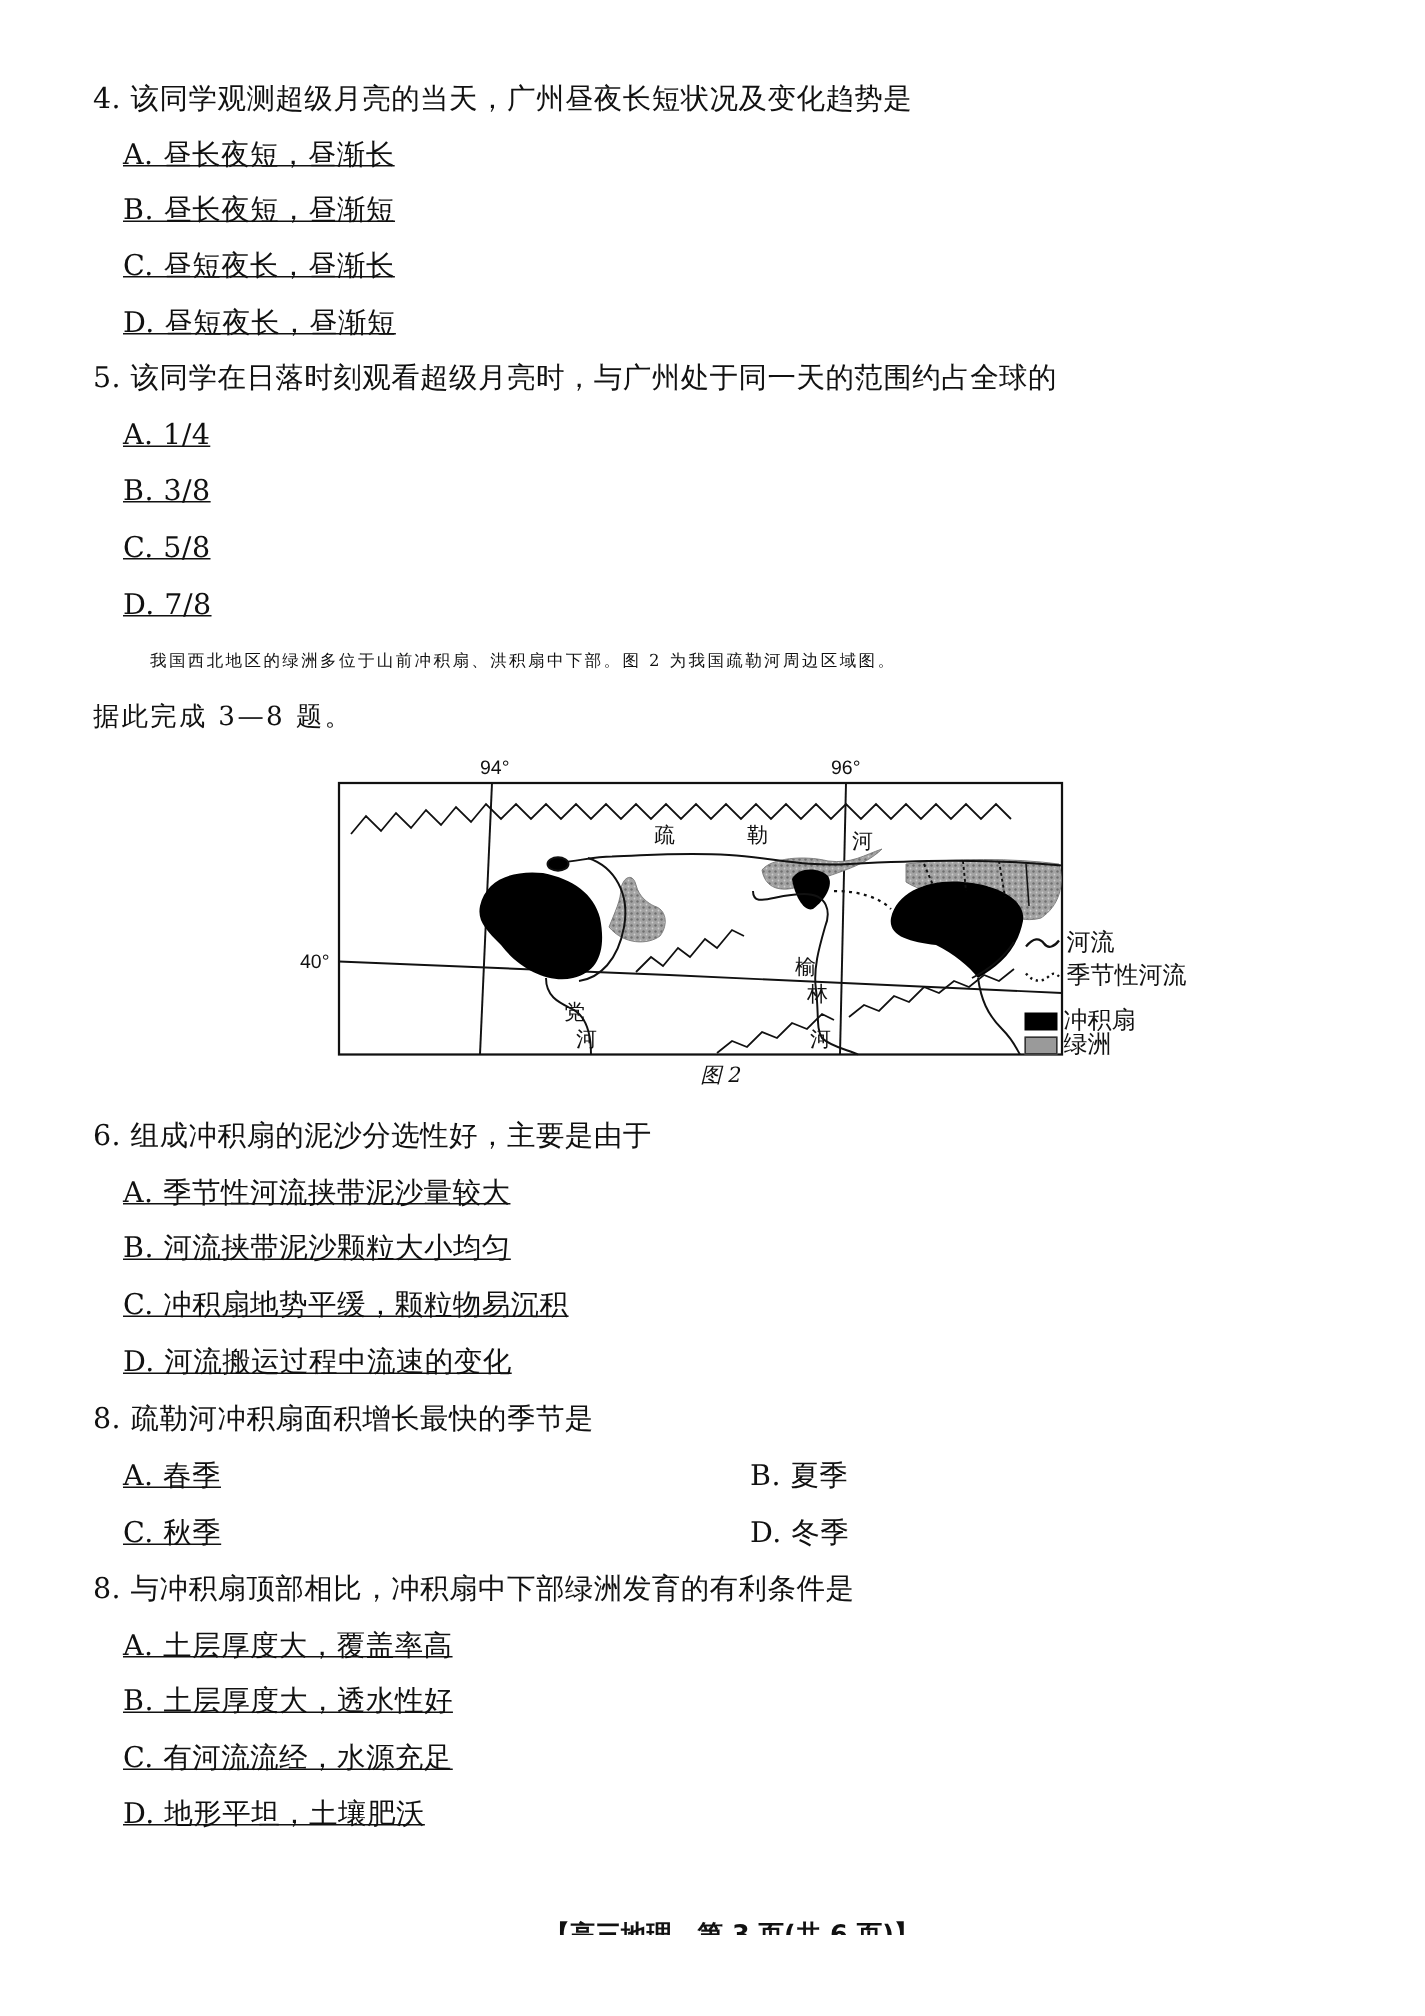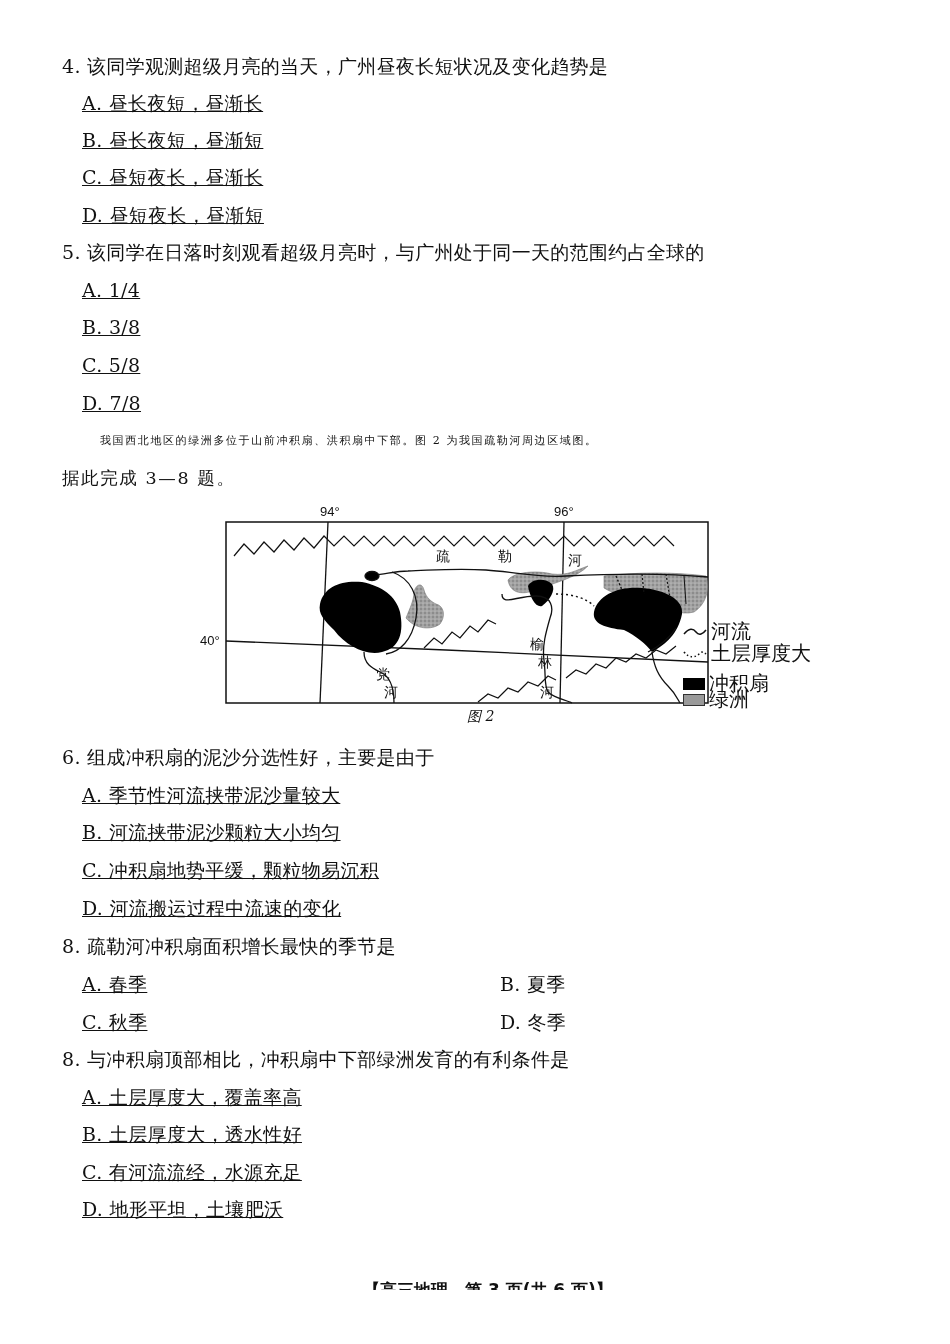--- a/index.html
+++ b/index.html
@@ -13,21 +13,21 @@
   .opt { left: 82px; text-decoration: underline; }
   .opt2 { left: 500px; }
   .para { left: 100px; font-size: 11px; letter-spacing: 1.6px; }
   .para2 { left: 62px; font-size: 17.5px; letter-spacing: 1.6px; }
   .caption { position: absolute; left: 467px; top: 708px; font-size: 14px; font-style: italic; }
   .footer { position: absolute; left: 363px; top: 1278px; font-size: 17px; height: 12px; overflow: hidden; line-height: 24px; font-family: "DejaVu Sans", sans-serif; font-weight: bold; }
   .map-wrap { position: absolute; left: 160px; top: 500px; width: 640px; height: 210px; margin-left: 36px; }
   .map-wrap svg { position: absolute; left: 0; top: 0; }
   .tick { position: absolute; font-size: 13px; font-family: "Liberation Sans", sans-serif; }
   .maplabel { position: absolute; font-size: 14px; }
-  .legend { position: absolute; left: 683px; font-size: 20px; font-family: "DejaVu Sans", sans-serif; display: flex; align-items: center; gap: 4px; text-align: right; }
+  .legend { position: absolute; left: 683px; font-size: 16px; font-family: "DejaVu Sans", sans-serif; display: flex; align-items: center; gap: 4px; text-align: right; }
 </style>
 </head>
 <body>
 
 <div class="line q" style="top:54px">4. 该同学观测超级月亮的当天，广州昼夜长短状况及变化趋势是</div>
 <div class="line opt" style="top:91px">A. 昼长夜短，昼渐长</div>
 <div class="line opt" style="top:128px">B. 昼长夜短，昼渐短</div>
 <div class="line opt" style="top:165px">C. 昼短夜长，昼渐长</div>
 <div class="line opt" style="top:203px">D. 昼短夜长，昼渐短</div>
 
@@ -116,21 +116,21 @@
 <div class="legend" style="top:618px">
   <svg width="24" height="12">
       <path d="M1,8 C6,2 10,2 13,6 C16,10 20,8 23,4" fill="none" stroke="#111" stroke-width="1.5"></path>
     </svg>
   <span>河流</span>
 </div>
 <div class="legend" style="top:640px">
   <svg width="24" height="12">
       <path d="M1,4 C6,10 12,10 16,6 C19,3 21,4 23,6" fill="none" stroke="#111" stroke-width="1.6" stroke-dasharray="1.5,2.5"></path>
     </svg>
-  <span>土层厚度大</span>
+  <span>季节性河流</span>
 </div>
 <div class="legend" style="top:670px">
   <span style="display:inline-block;width:22px;height:12px;background:#000"></span>
   <span>冲积扇</span>
 </div>
 <div class="legend" style="top:686px">
   <span style="display:inline-block;width:20px;height:10px;background:#9a9a9a;border:1px solid #333"></span>
   <span>绿洲</span>
 </div>
 

